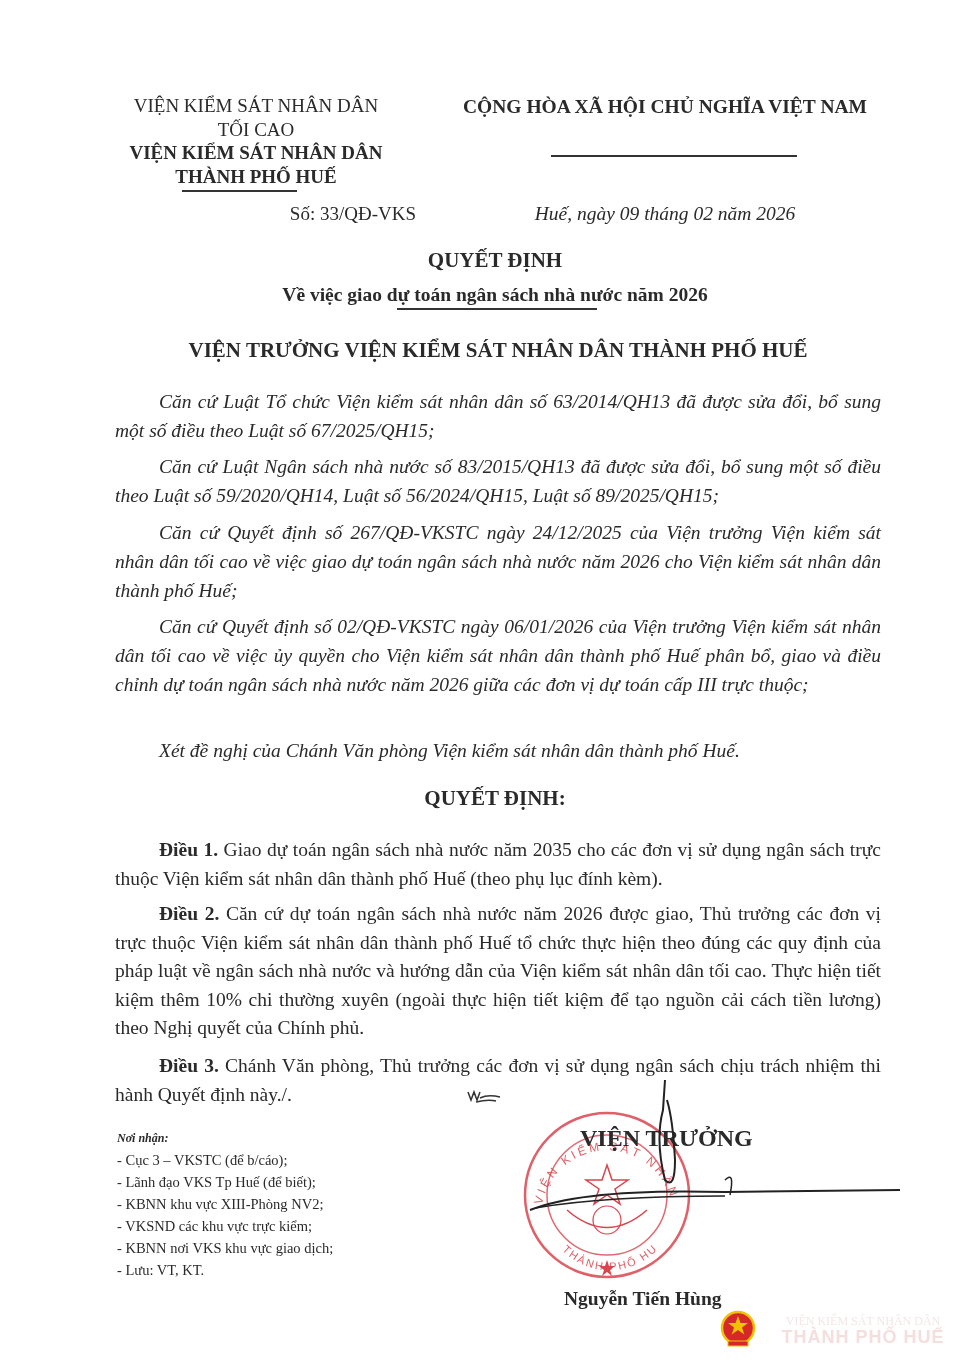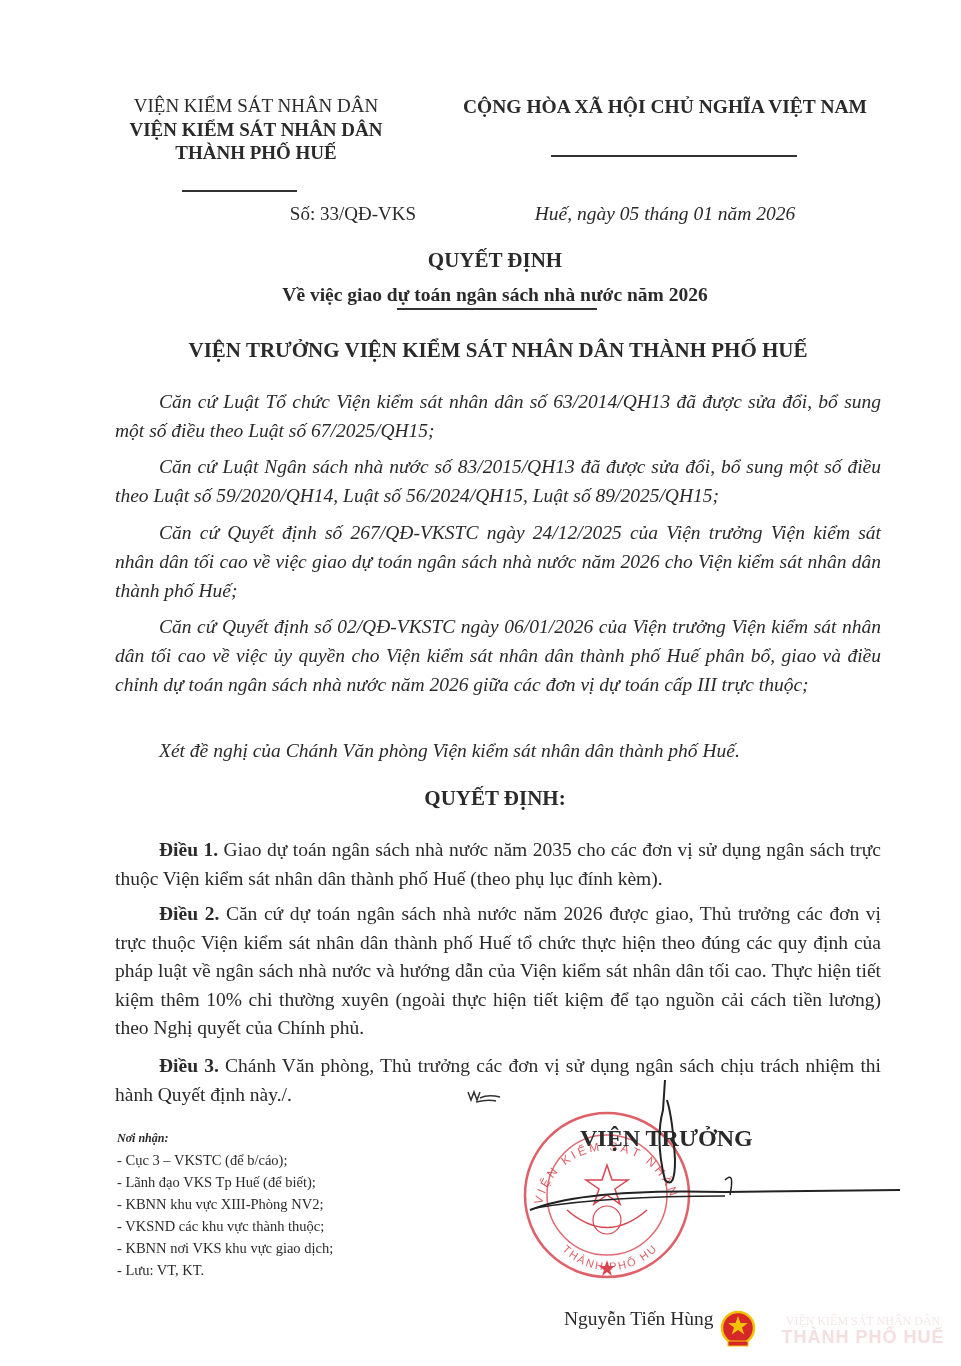--- a/index.html
+++ b/index.html
@@ -11,41 +11,42 @@
   .i { font-style:italic; }
   .hdr-left { left:96px; top:94px; width:320px; font-size:19px; line-height:23.5px; }
   .hdr-right { left:440px; top:94px; width:450px; font-size:19.5px; line-height:25px; }
   .rule { position:absolute; height:1.5px; background:#333; }
   .para { position:absolute; left:115px; width:766px; font-size:19.5px; line-height:29px; text-align:justify; text-align-last:left; }
   .ind { text-indent:44px; }
   .recv { left:117px; top:1127px; font-size:14.5px; line-height:22px; font-family:"Liberation Serif",serif; }
   .recv-title { font-size:12px; font-weight:bold; font-style:italic; }
   .stamp { left:522px; top:1110px; width:170px; height:170px; }
   .sig-title { left:580px; top:1125px; font-size:24px; font-weight:bold; }
-  .sig-name { left:564px; top:1288px; font-size:19.5px; font-weight:normal;margin-top:20px; }
+  .sig-name { left:564px; top:1288px; font-size:19.5px; font-weight:bold; }
   .watermark { left:778px; top:1313px; width:170px; font-size:12px; color:#f3e6e6; line-height:16px; text-align:center; }
   .watermark .big { font-size:18px; font-weight:bold; color:#f5dede; letter-spacing:1px; font-family:"Liberation Sans",sans-serif; }
   .emblem { left:718px; top:1309px; width:40px; height:40px; }
 </style>
 </head>
 <body>
 
 <div class="abs hdr-left center">
   <div>VIỆN KIỂM SÁT NHÂN DÂN</div>
+  <div>TỐI CAO</div>
   <div class="b">VIỆN KIỂM SÁT NHÂN DÂN</div>
   <div class="b">THÀNH PHỐ HUẾ</div>
 </div>
 <div class="rule" style="left:182px;top:190px;width:115px;"></div>
 <div class="abs" style="left:96px;top:203px;width:320px;font-size:19px;text-align:right;">Số: 33/QĐ-VKS</div>
 
 <div class="abs hdr-right center">
   <div class="b">CỘNG HÒA XÃ HỘI CHỦ NGHĨA VIỆT NAM</div>
 </div>
 <div class="rule" style="left:551px;top:155px;width:246px;"></div>
-<div class="abs i" style="left:440px;top:203px;width:450px;font-size:19.5px;text-align:center;">Huế, ngày 05 tháng 01 năm 2026</div>
+<div class="abs i" style="left:440px;top:203px;width:450px;font-size:19.5px;text-align:center;">Huế, ngày 09 tháng 02 năm 2026</div>
 
 <div class="abs b center" style="left:0;top:248px;width:990px;font-size:21px;">QUYẾT ĐỊNH</div>
 <div class="abs b center" style="left:0;top:284px;width:990px;font-size:19.5px;">Về việc giao dự toán ngân sách nhà nước năm 2026</div>
 <div class="rule" style="left:397px;top:308px;width:200px;"></div>
 <div class="abs b center" style="left:0;top:338px;width:996px;font-size:21px;">VIỆN TRƯỞNG VIỆN KIỂM SÁT NHÂN DÂN THÀNH PHỐ HUẾ</div>
 
 <div class="para i ind" style="top:387px;">Căn cứ Luật Tổ chức Viện kiểm sát nhân dân số 63/2014/QH13 đã được sửa đổi, bổ sung một số điều theo Luật số 67/2025/QH15;</div>
 <div class="para i ind" style="top:452px;">Căn cứ Luật Ngân sách nhà nước số 83/2015/QH13 đã được sửa đổi, bổ sung một số điều theo Luật số 59/2020/QH14, Luật số 56/2024/QH15, Luật số 89/2025/QH15;</div>
 <div class="para i ind" style="top:518px;">Căn cứ Quyết định số 267/QĐ-VKSTC ngày 24/12/2025 của Viện trưởng Viện kiểm sát nhân dân tối cao về việc giao dự toán ngân sách nhà nước năm 2026 cho Viện kiểm sát nhân dân thành phố Huế;</div>
 <div class="para i ind" style="top:612px;">Căn cứ Quyết định số 02/QĐ-VKSTC ngày 06/01/2026 của Viện trưởng Viện kiểm sát nhân dân tối cao về việc ủy quyền cho Viện kiểm sát nhân dân thành phố Huế phân bổ, giao và điều chỉnh dự toán ngân sách nhà nước năm 2026 giữa các đơn vị dự toán cấp III trực thuộc;</div>
@@ -65,21 +66,21 @@
 
 <svg class="abs" style="left:466px;top:1086px;" width="40" height="20">
   <path d="M2 6 L5 14 L8 6 L11 14 L14 6 M14 12 Q22 8 34 11 M10 16 Q22 13 30 15" stroke="#333" stroke-width="1.5" fill="none"></path>
 </svg>
 
 <div class="abs recv">
   <div class="recv-title">Nơi nhận:</div>
   <div>- Cục 3 – VKSTC (để b/cáo);</div>
   <div>- Lãnh đạo VKS Tp Huế (để biết);</div>
   <div>- KBNN khu vực XIII-Phòng NV2;</div>
-  <div>- VKSND các khu vực thành thuộc;</div>
+  <div>- VKSND các khu vực trực kiểm;</div>
   <div>- KBNN nơi VKS khu vực giao dịch;</div>
   <div>- Lưu: VT, KT.</div>
 </div>
 
 <svg class="abs stamp" viewBox="0 0 170 170">
   <circle cx="85" cy="85" r="82" fill="none" stroke="#d9444d" stroke-width="2.5" opacity="0.85"></circle>
   <circle cx="85" cy="85" r="60" fill="none" stroke="#d9444d" stroke-width="1.5" opacity="0.8"></circle>
   <defs>
     <path id="arcTop" d="M 20 95 A 66 66 0 0 1 150 95"></path>
     <path id="arcBot" d="M 40 140 A 66 66 0 0 0 135 140"></path>

